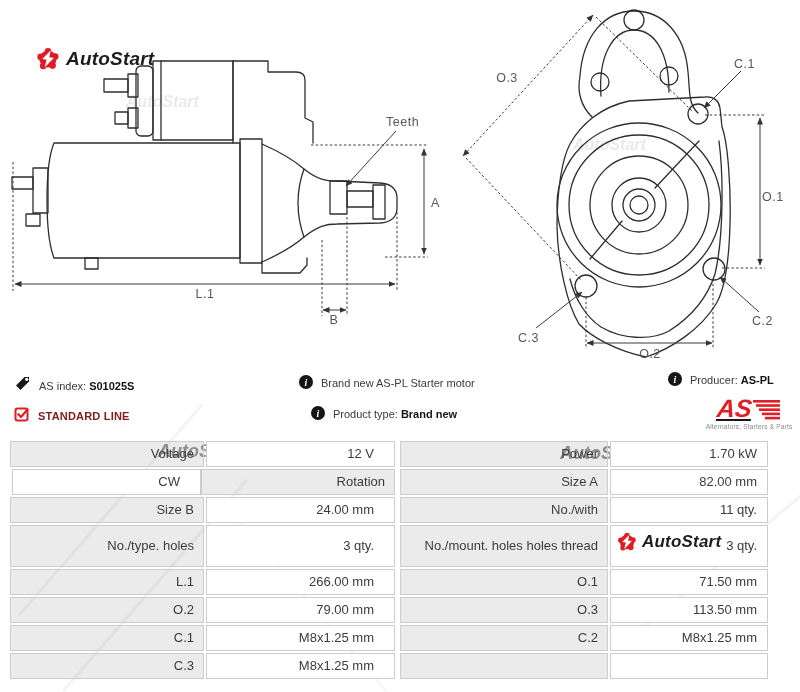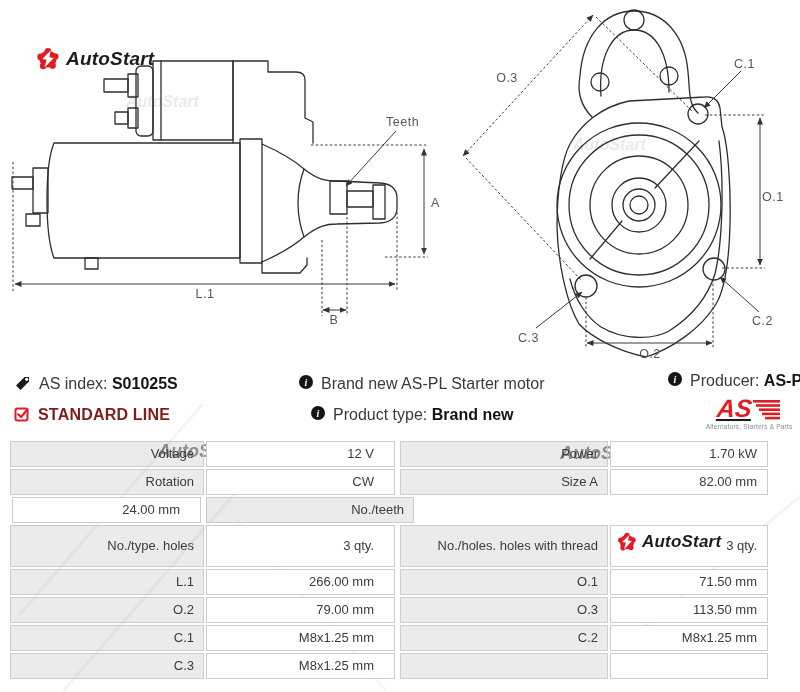--- a/index.html
+++ b/index.html
@@ -13,22 +13,22 @@
   .brand.top .brand-text { font-size:19px; }
 
   
   .drawing-svg { position:absolute; left:0; top:0; z-index:1; }
   .part   { fill:none; stroke:#2e2e2e; stroke-width:1.3; stroke-linejoin:round; stroke-linecap:round; }
   .dim    { fill:none; stroke:#3a3a3a; stroke-width:1; }
   .dot    { fill:none; stroke:#3a3a3a; stroke-width:1; stroke-dasharray:2.5 2.2; }
   .dlabel { font-family:"Liberation Sans",sans-serif; font-size:12.5px; fill:#585858; letter-spacing:.5px; }
 
   
-  .info-item { position:absolute; display:flex; align-items:flex-start; gap:8px;
-               font-size:16px; color:#3a3a3a; z-index:2; white-space:nowrap; }
+  .info-item { position:absolute; display:flex; align-items:flex-end; gap:8px;
+               font-size:11px; color:#3a3a3a; z-index:2; white-space:nowrap; }
   .info-item b { color:#141414; }
   .iicon { width:14px; height:14px; border-radius:50%; background:#141414; position:relative; flex:0 0 14px; }
   .iicon::after { content:"i"; position:absolute; inset:0; display:flex; align-items:center; justify-content:center;
                   color:#fff; font:italic bold 10px "Liberation Serif", serif; }
   .std-line { color:#7f1d1d; font-weight:bold; letter-spacing:.2px; }
 
   
   .aspl { position:absolute; left:699px; top:395px; width:100px; text-align:center; z-index:2; }
   .aspl-top { display:flex; align-items:flex-end; justify-content:center; gap:2px; height:26px; }
   .aspl-as { font-style:italic; font-weight:bold; font-size:25px; line-height:22px; color:#e01d24;
@@ -239,33 +239,35 @@
 </div>
 
 <div class="spec-table">
     <div class="spec-row">
       <div class="cell label c1">Voltage</div>
       <div class="cell value c2">12 V</div>
       <div class="cell label c3">Power</div>
       <div class="cell value c4">1.70 kW</div>
     </div>
     <div class="spec-row">
+      <div class="cell value c2">CW</div>
       <div class="cell label c1">Rotation</div>
-      <div class="cell value c2">CW</div>
       <div class="cell label c3">Size A</div>
       <div class="cell value c4">82.00 mm</div>
     </div>
     <div class="spec-row">
+      <div class="cell label c1">Size B</div>
       <div class="cell value c2">24.00 mm</div>
-      <div class="cell label c3">No./teeth</div>
+      <div class="cell label c3">No./with</div>
+      <div class="cell value c4">11 qty.</div>
     </div>
     <div class="spec-row tall">
       <div class="cell label c1">No./type. holes</div>
       <div class="cell value c2">3 qty.</div>
-      <div class="cell label c3">No./holes. holes with thread</div>
+      <div class="cell label c3">No./mount. holes holes thread</div>
       <div class="cell value c4">3 qty.</div>
     </div>
     <div class="spec-row">
       <div class="cell label c1">L.1</div>
       <div class="cell value c2">266.00 mm</div>
       <div class="cell label c3">O.1</div>
       <div class="cell value c4">71.50 mm</div>
     </div>
     <div class="spec-row">
       <div class="cell label c1">O.2</div>

